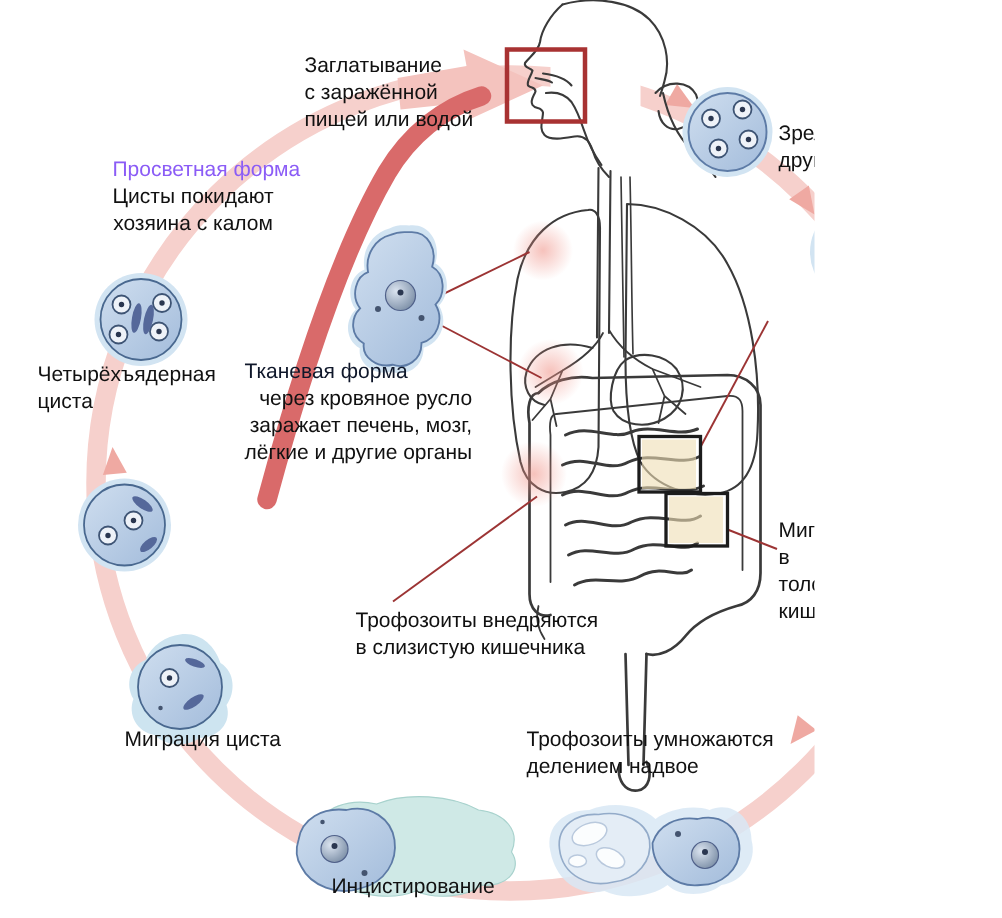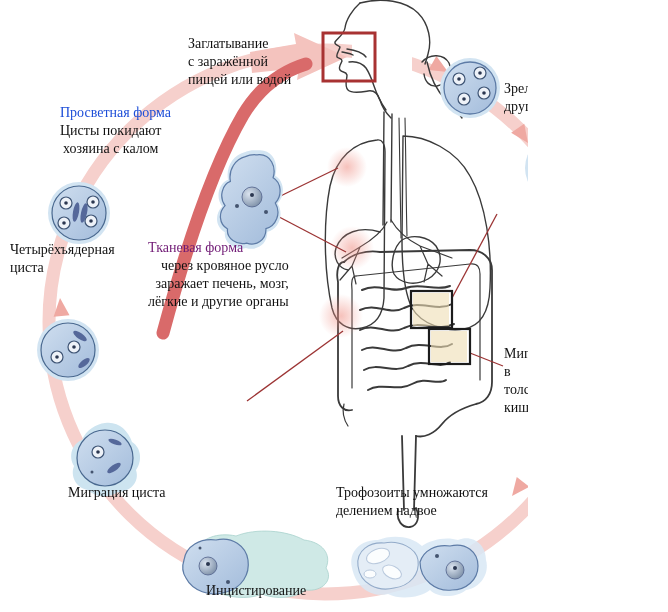--- a/index.html
+++ b/index.html
@@ -1,22 +1,22 @@
 <!DOCTYPE html>
 <html><head>
 <meta charset="utf-8">
 <style>
   html,body{margin:0;padding:0;background:#fff;}
   #stage{position:relative;width:528px;height:612px;background:#fff;overflow:hidden;
-         font-family:Liberation Serif, serif;}
+         font-family:Liberation Sans, sans-serif;margin-left:15px;}
   #art{position:absolute;left:0;top:0;}
   .lbl{position:absolute;font-size:14px;line-height:1.28;color:#111;
        white-space:pre-line;letter-spacing:0;}
-  .lbl.blue{color:#1d4ed8;}
-  .lbl.red{color:#701a75;}
+  .lbl.blue{color:#8b5cf6;}
+  .lbl.red{color:#0f172a;}
   .lbl.small{font-size:11.8px;line-height:1.34;}
   .lbl.title{font-size:14.5px;}
 </style>
 </head>
 <body>
 
 <div id="stage">
 
 <svg id="art" width="668" height="612" viewBox="0 0 668 612">
   <defs>
@@ -240,17 +240,19 @@
 хозяина с калом</div>
   <div class="lbl" style="left:10px;top:241px;">Четырёхъядерная
 циста</div>
   <div class="lbl red" style="left:148px;top:239px;">Тканевая форма</div>
   <div class="lbl" style="left:148px;top:257px;text-align:right;">через кровяное русло
 заражает печень, мозг,
 лёгкие и другие органы</div>
   <div class="lbl" style="left:504px;top:80px;">Зрелая другие</div>
   <div class="lbl" style="left:504px;top:345px;">Миграция в
 толстую кишку</div>
+  <div class="lbl" style="left:222px;top:405px;">Трофозоиты внедряются
+в слизистую кишечника</div>
   <div class="lbl" style="left:336px;top:484px;">Трофозоиты умножаются
 делением надвое</div>
   <div class="lbl" style="left:206px;top:582px;text-align:center;">Инцистирование</div>
   <div class="lbl" style="left:68px;top:484px;">Миграция циста</div>
 </div>
 
 </body></html>

